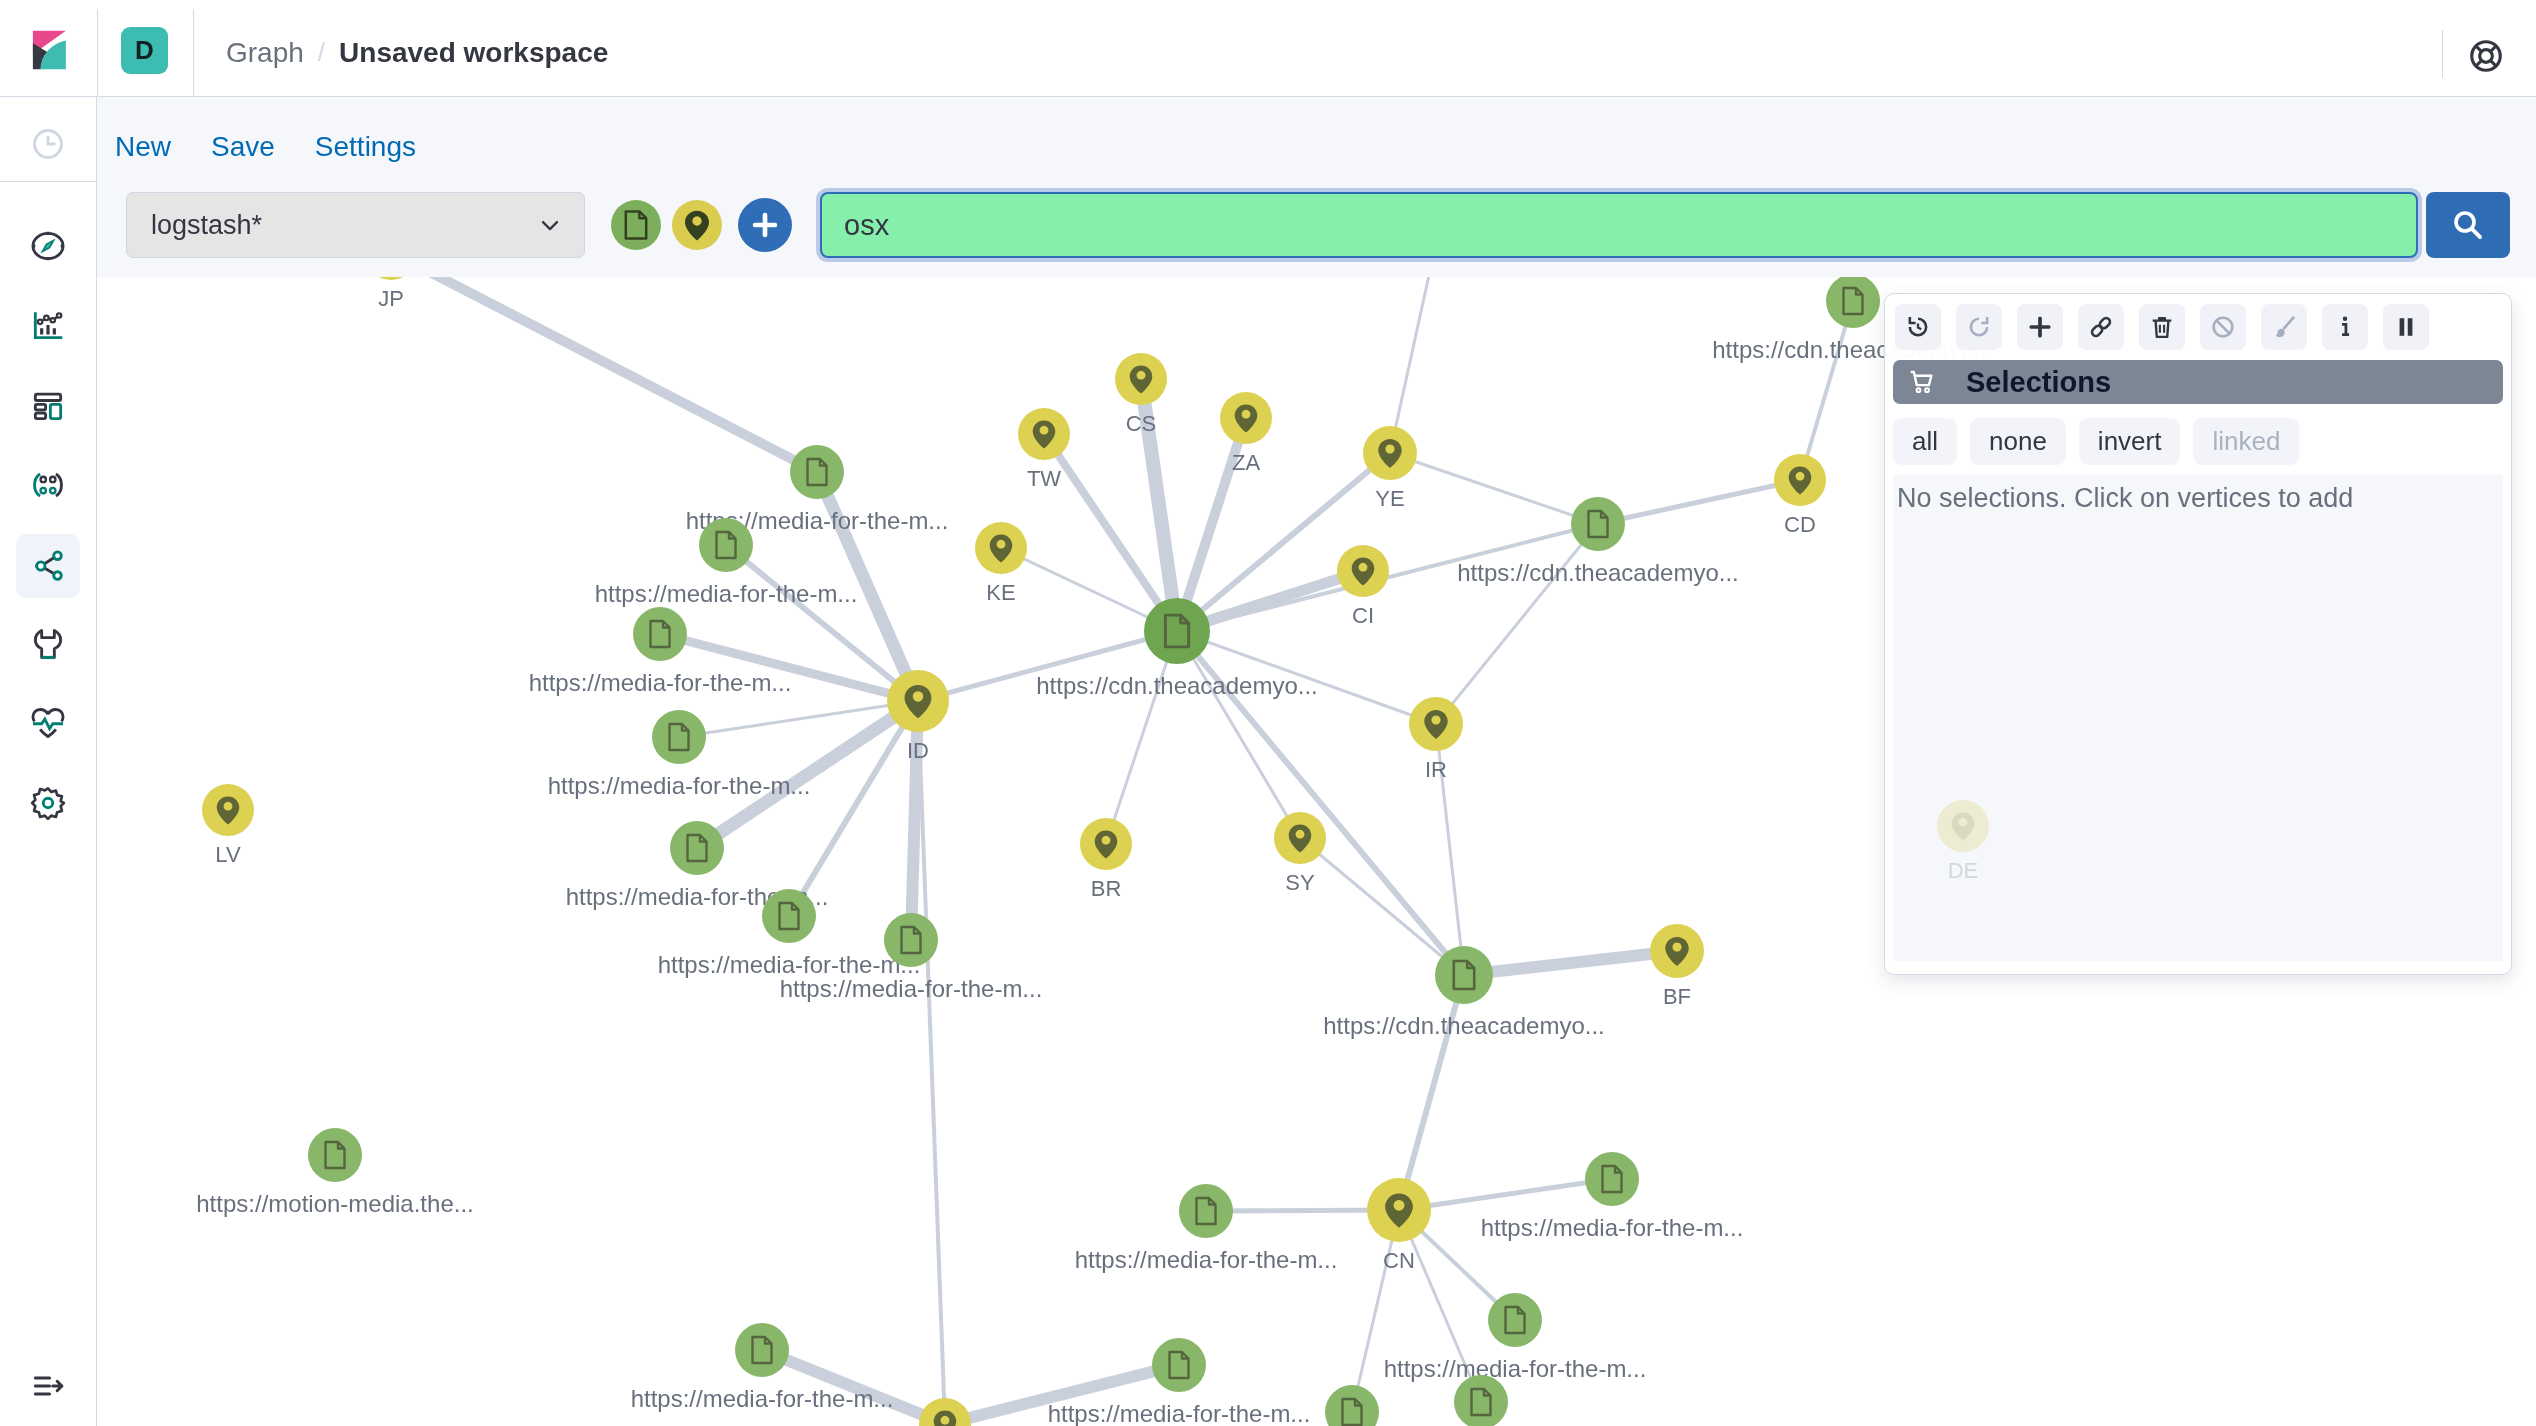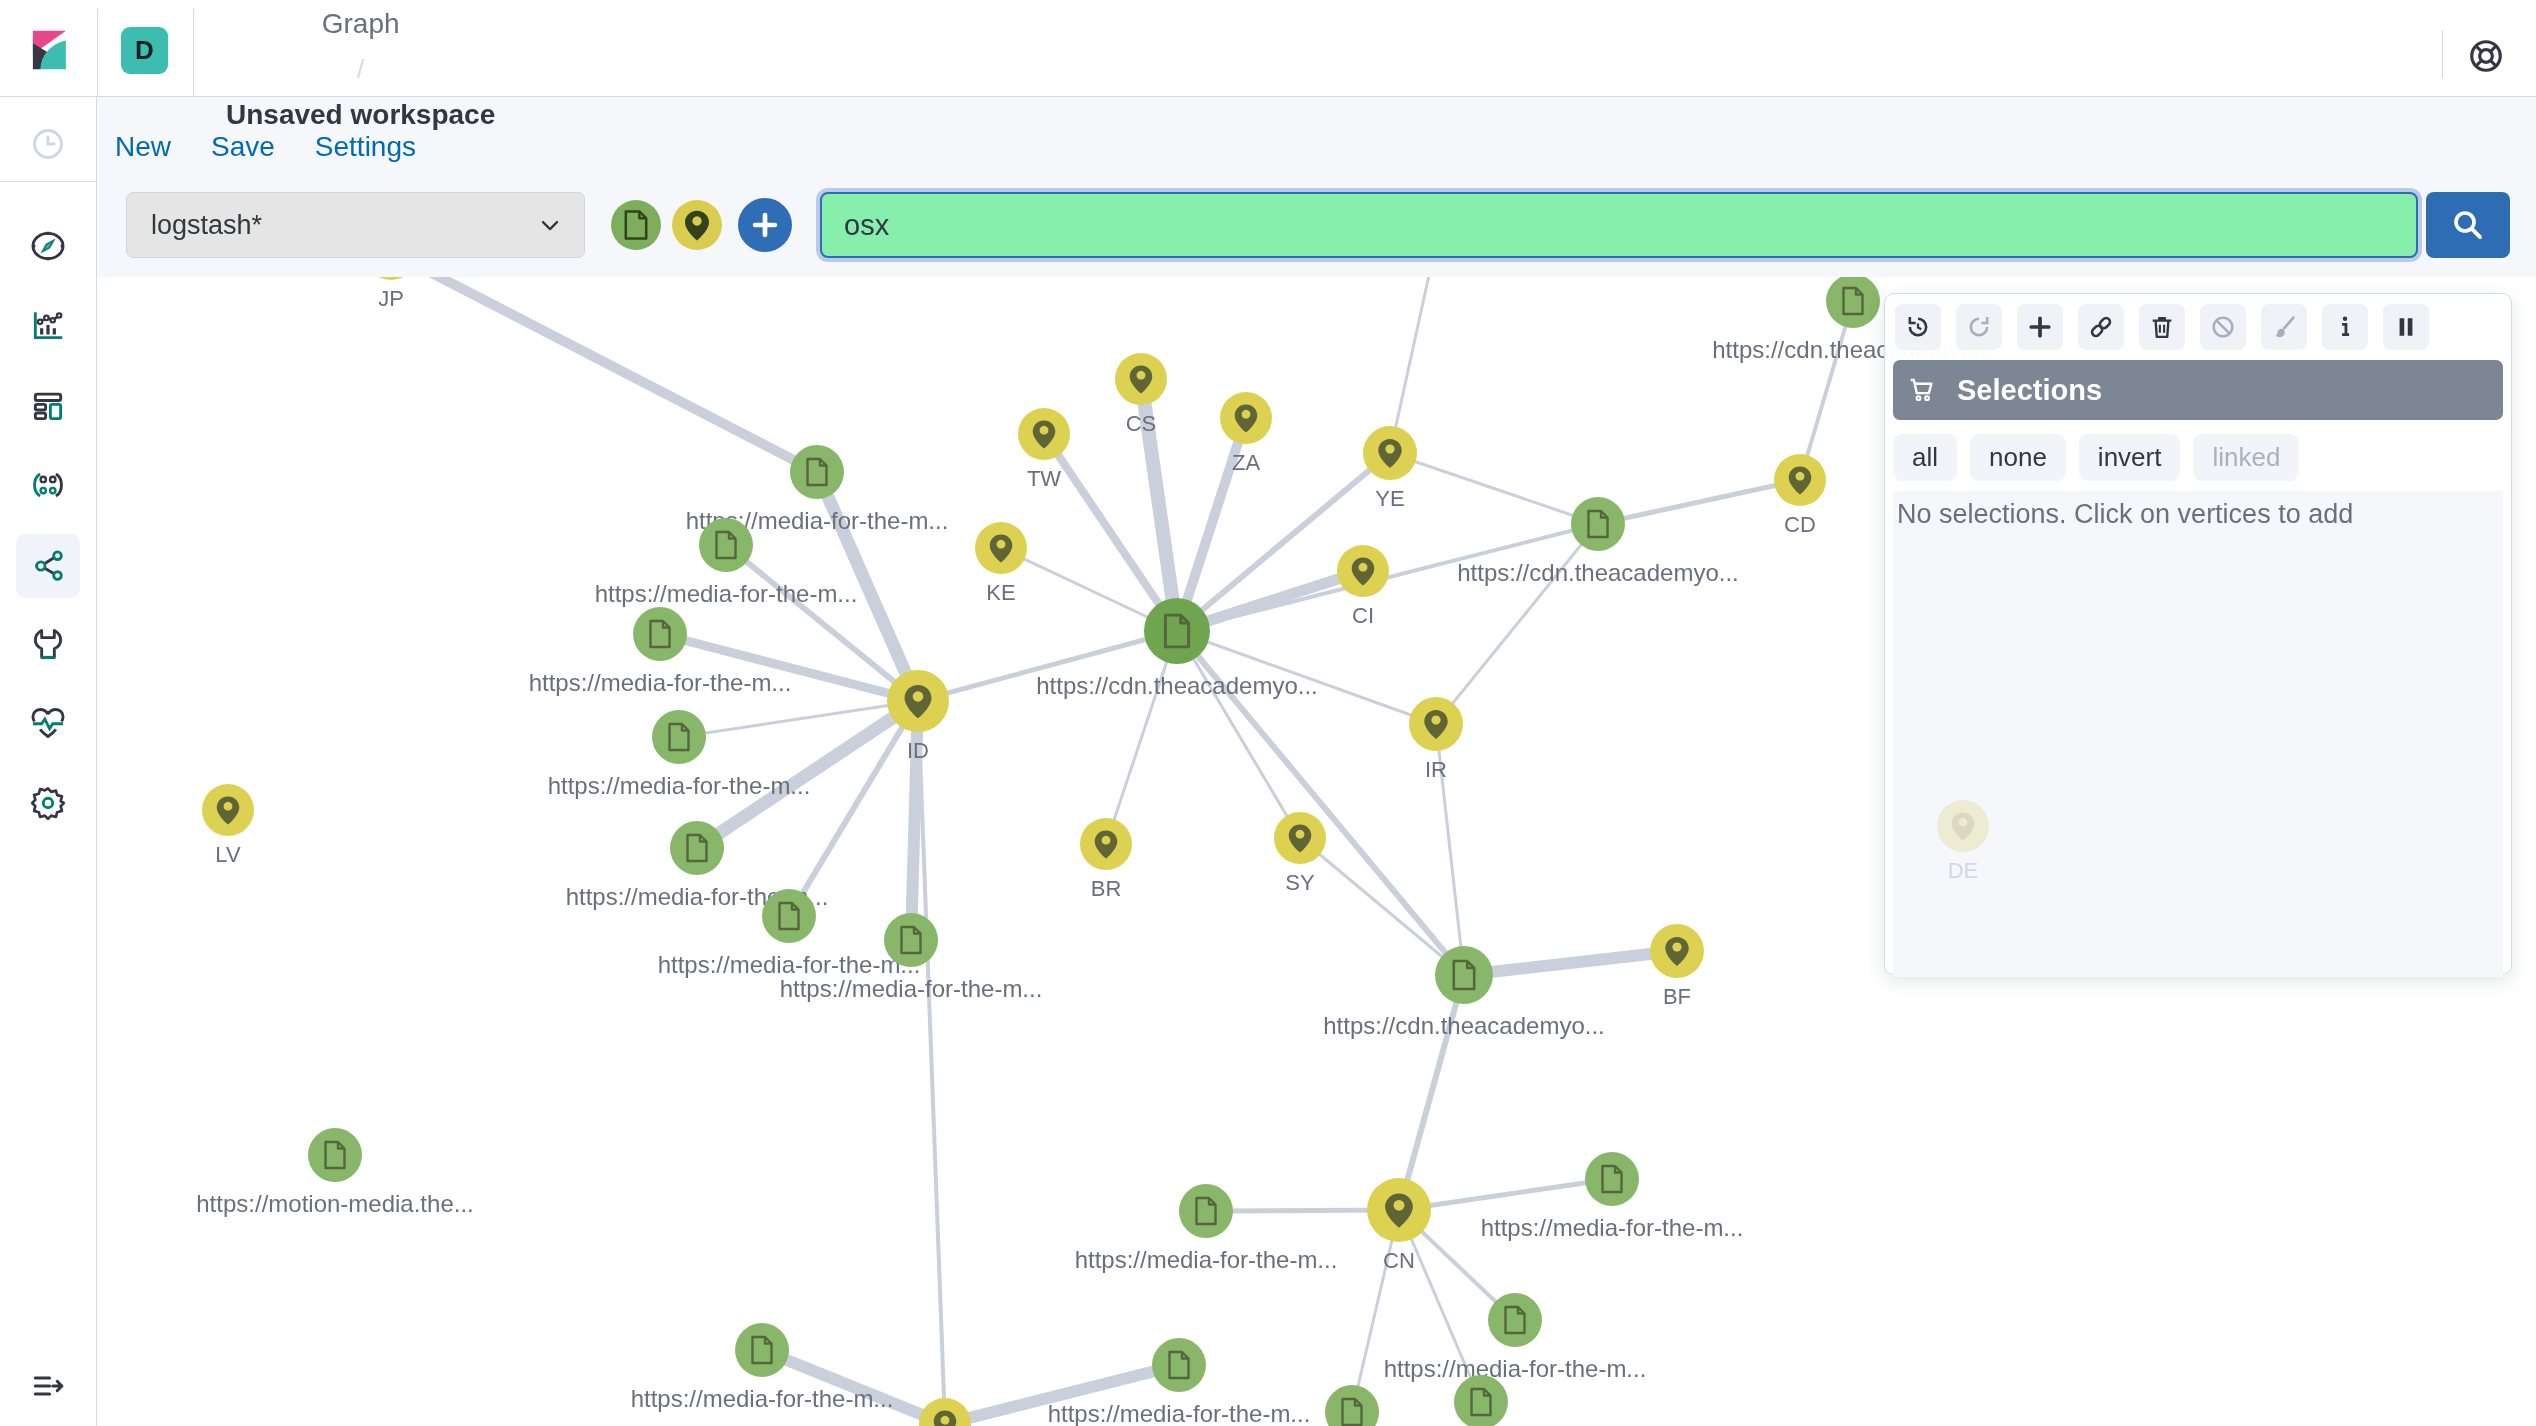--- a/index.html
+++ b/index.html
@@ -14,21 +14,21 @@
 
   
   #topbar { position:absolute; left:0; top:0; width:2536px; height:97px; background:#fff;
             border-bottom:1px solid #d3dae6; z-index:50; }
   .vdiv { position:absolute; top:9px; bottom:0; width:1px; background:#d3dae6; }
   #kibana-logo { position:absolute; left:26px; top:28px; }
   #space-badge { position:absolute; left:121px; top:27px; width:47px; height:47px; border-radius:9px;
                  background:#3dbdb1; color:#132125; font-size:26px; font-weight:600;
                  display:flex; align-items:center; justify-content:center; }
   #breadcrumb { position:absolute; left:226px; top:0; height:97px; display:flex; align-items:center; gap:14px;
-                padding-top:8px; font-size:28px;flex-direction:column; }
+                padding-top:8px; font-size:28px; }
   #breadcrumb .crumb-section { color:#69707d; }
   #breadcrumb .crumb-sep { color:#d3dae6; font-size:26px; }
   #breadcrumb .crumb-page { color:#343741; font-weight:600; }
   #help-btn { position:absolute; left:2466px; top:36px; width:40px; height:40px; display:flex;
               align-items:center; justify-content:center; }
 
   
   #sidebar { position:absolute; left:0; top:97px; bottom:0; width:97px; background:#fff;
              border-right:1px solid #d3dae6; z-index:40; }
   .sb-item { position:absolute; left:50%; transform:translateX(-50%); width:40px; height:40px;
@@ -55,22 +55,22 @@
   #search-btn { width:84px; height:66px; margin-left:8px; background:#2e6cb4; border:none; border-radius:8px;
                 display:flex; align-items:center; justify-content:center; flex:none; }
 
   
   #selpanel { position:absolute; left:1884px; top:293px; width:628px; height:682px;
               background:rgba(255,255,255,.97); border:1px solid #d3dae6; border-radius:10px;
               box-shadow:0 6px 18px rgba(60,70,90,.14); z-index:30; padding:8px; }
   #panel-toolbar { display:flex; gap:15px; margin:2px 0 10px 2px; }
   .ptool-btn { width:46px; height:46px; border-radius:8px; background:#f0f2f8; border:none;
                display:flex; align-items:center; justify-content:center; padding:0; }
-  #panel-header { height:60px; background:#7d8695; border-radius:7px; color:#ffffff; display:flex;
-                  align-items:center; gap:20px; padding-left:14px; font-size:29px; font-weight:600;
+  #panel-header { height:44px; background:#7d8695; border-radius:7px; color:#0f172a; display:flex;
+                  align-items:center; gap:29px; padding-left:14px; font-size:29px; font-weight:600;
                   margin-bottom:14px; }
   #chips-row { display:flex; gap:13px; margin-bottom:10px; }
   .chip { background:#f2f4f9; border-radius:9px; padding:8px 19px; font-size:26px; color:#343741; }
   .chip.disabled { color:#a9b2c1; }
   #panel-content { position:relative; height:486px; background:#f5f7fa; overflow:hidden; }
   #empty-msg { padding:8px 4px; font-size:27px; color:#69707d; }
 </style>
 </head>
 <body>
 

